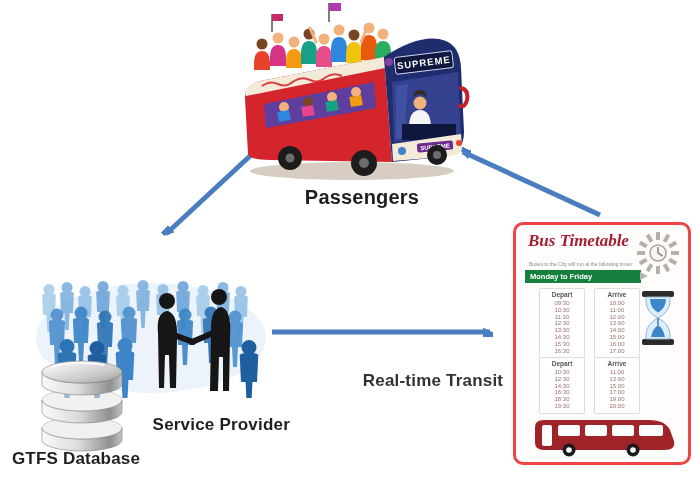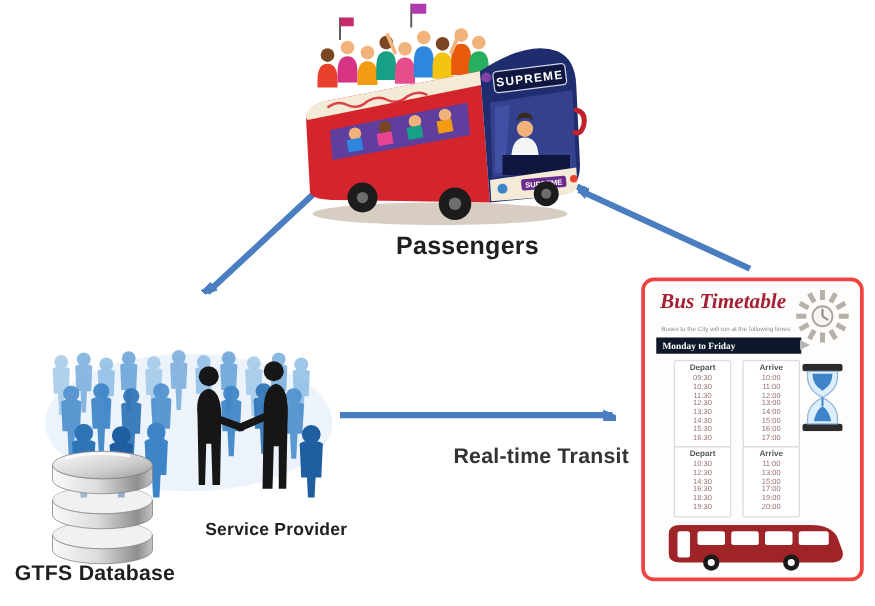--- a/index.html
+++ b/index.html
@@ -5,25 +5,25 @@
   html,body{margin:0;padding:0;background:#ffffff;}
   #canvas{
     position:relative;width:700px;height:485px;background:#ffffff;overflow:hidden;
     font-family:"Liberation Sans",sans-serif;
   }
   .abs{position:absolute;}
   .node-label{
     position:absolute;font-weight:bold;color:#1f1f1f;text-align:center;
     font-family:"Liberation Sans",sans-serif;letter-spacing:.2px;
   }
-  #passengers-label{left:304px;top:186px;width:140px;font-size:20px;}
-  #service-provider-label{left:136px;top:415px;width:170px;font-size:14px;}
+  #passengers-label{left:292px;top:186px;width:140px;font-size:20px;}
+  #service-provider-label{left:120px;top:415px;width:170px;font-size:17px;text-align:right;}
   #gtfs-label{left:-2px;top:449px;width:156px;font-size:17px;}
   #feed-label{left:346px;top:354px;width:174px;font-size:17px;line-height:21px;color:#333;}
-  #feed-label span{display:block;}
+  #feed-label span{display:block;margin-top:16px;}
 
   
   #timetable-card{
     left:513px;top:222px;width:178px;height:243px;box-sizing:border-box;
     background:#fefdfb;border:3px solid #ef4444;border-radius:10px;
   }
   #tt-title{
     position:absolute;left:12px;top:6px;
     font-family:"Liberation Serif",serif;font-style:italic;font-weight:bold;
     font-size:17px;color:#a32035;
@@ -31,23 +31,23 @@
   #tt-subtitle{
     position:absolute;left:13px;top:36px;width:112px;
     font-size:5px;color:#8d8d8d;line-height:6px;
   }
   #clock-wrap{position:absolute;right:5px;top:4px;width:50px;height:48px;}
   #hourglass-wrap{position:absolute;right:11px;top:66px;width:38px;height:54px;}
   .tt-section{position:absolute;left:9px;width:128px;}
   #section-weekday{top:45px;}
   #section-sunday{top:127px;}
   .tt-banner{
-    position:relative;width:116px;height:13px;background:#0f172a;
+    position:relative;width:116px;height:13px;background:#15803d;
     color:#ffffff;font-weight:bold;font-size:7.5px;line-height:13px;
-    padding-left:5px;box-sizing:border-box;font-family:Liberation Serif, serif;
+    padding-left:5px;box-sizing:border-box;
   }
   .tt-banner::after{
     content:'';position:absolute;right:-7px;top:2px;
     border-top:4.5px solid transparent;border-bottom:4.5px solid transparent;
     border-left:8px solid #b5b5b5;
   }
   .tt-table{display:flex;gap:9px;margin:5px 0 0 14px;}
   .tt-col{
     background:#ffffff;border:1px solid #dcdcdc;border-radius:2px;
     width:40px;padding:2px 2px 3px 2px;text-align:center;

